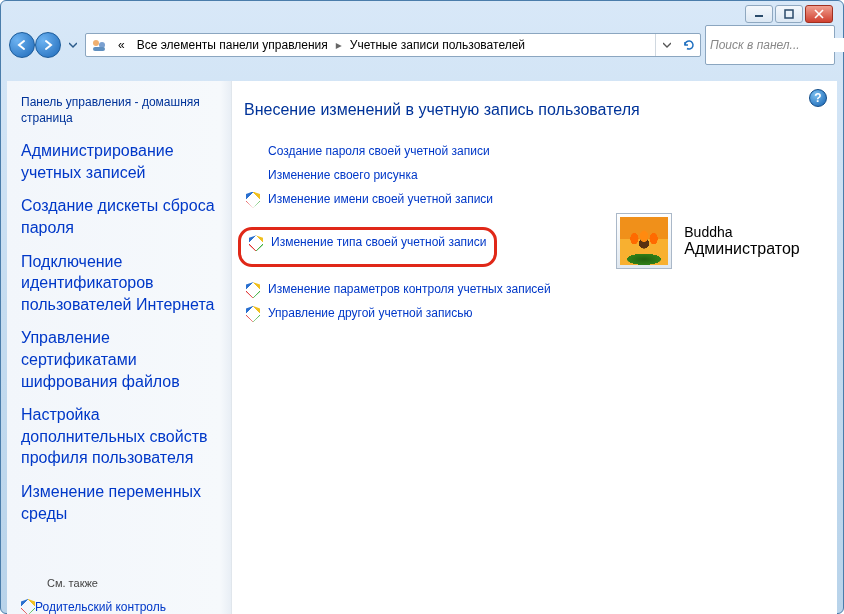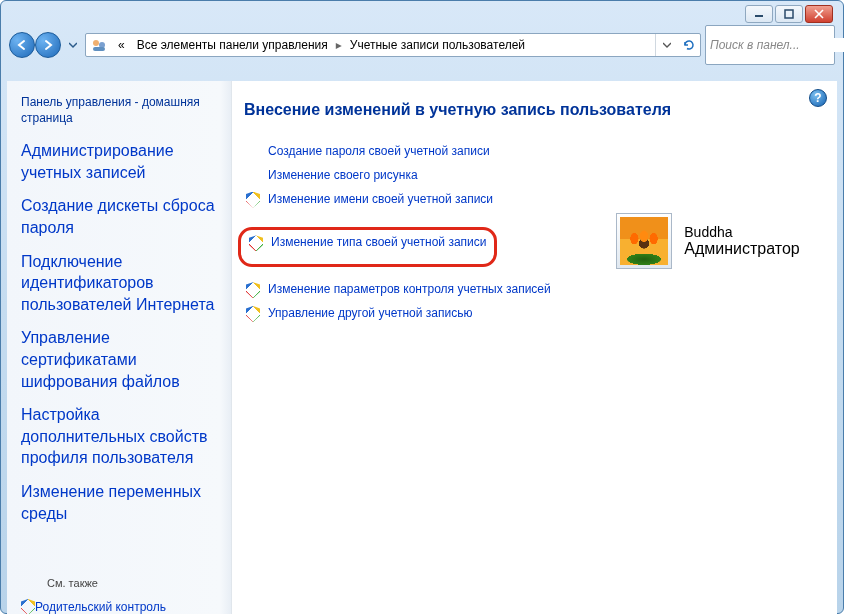--- a/index.html
+++ b/index.html
@@ -157,21 +157,21 @@
   color: #fff;
   font-weight: bold;
   font-size: 12px;
   display: flex; align-items: center; justify-content: center;
   cursor: pointer;
   border: 1px solid #0d4a88;
 }
 .content-header {
   color: #003399;
   font-size: 16px;
-  font-weight: bold;
+  font-weight: normal;
   margin-bottom: 24px;
 }
 .content-main {
   display: flex; gap: 14px;
 }
 .action-list { flex: 1; }
 .action-link {
   color: #0038c8;
   cursor: pointer;
   margin-bottom: 7px;

